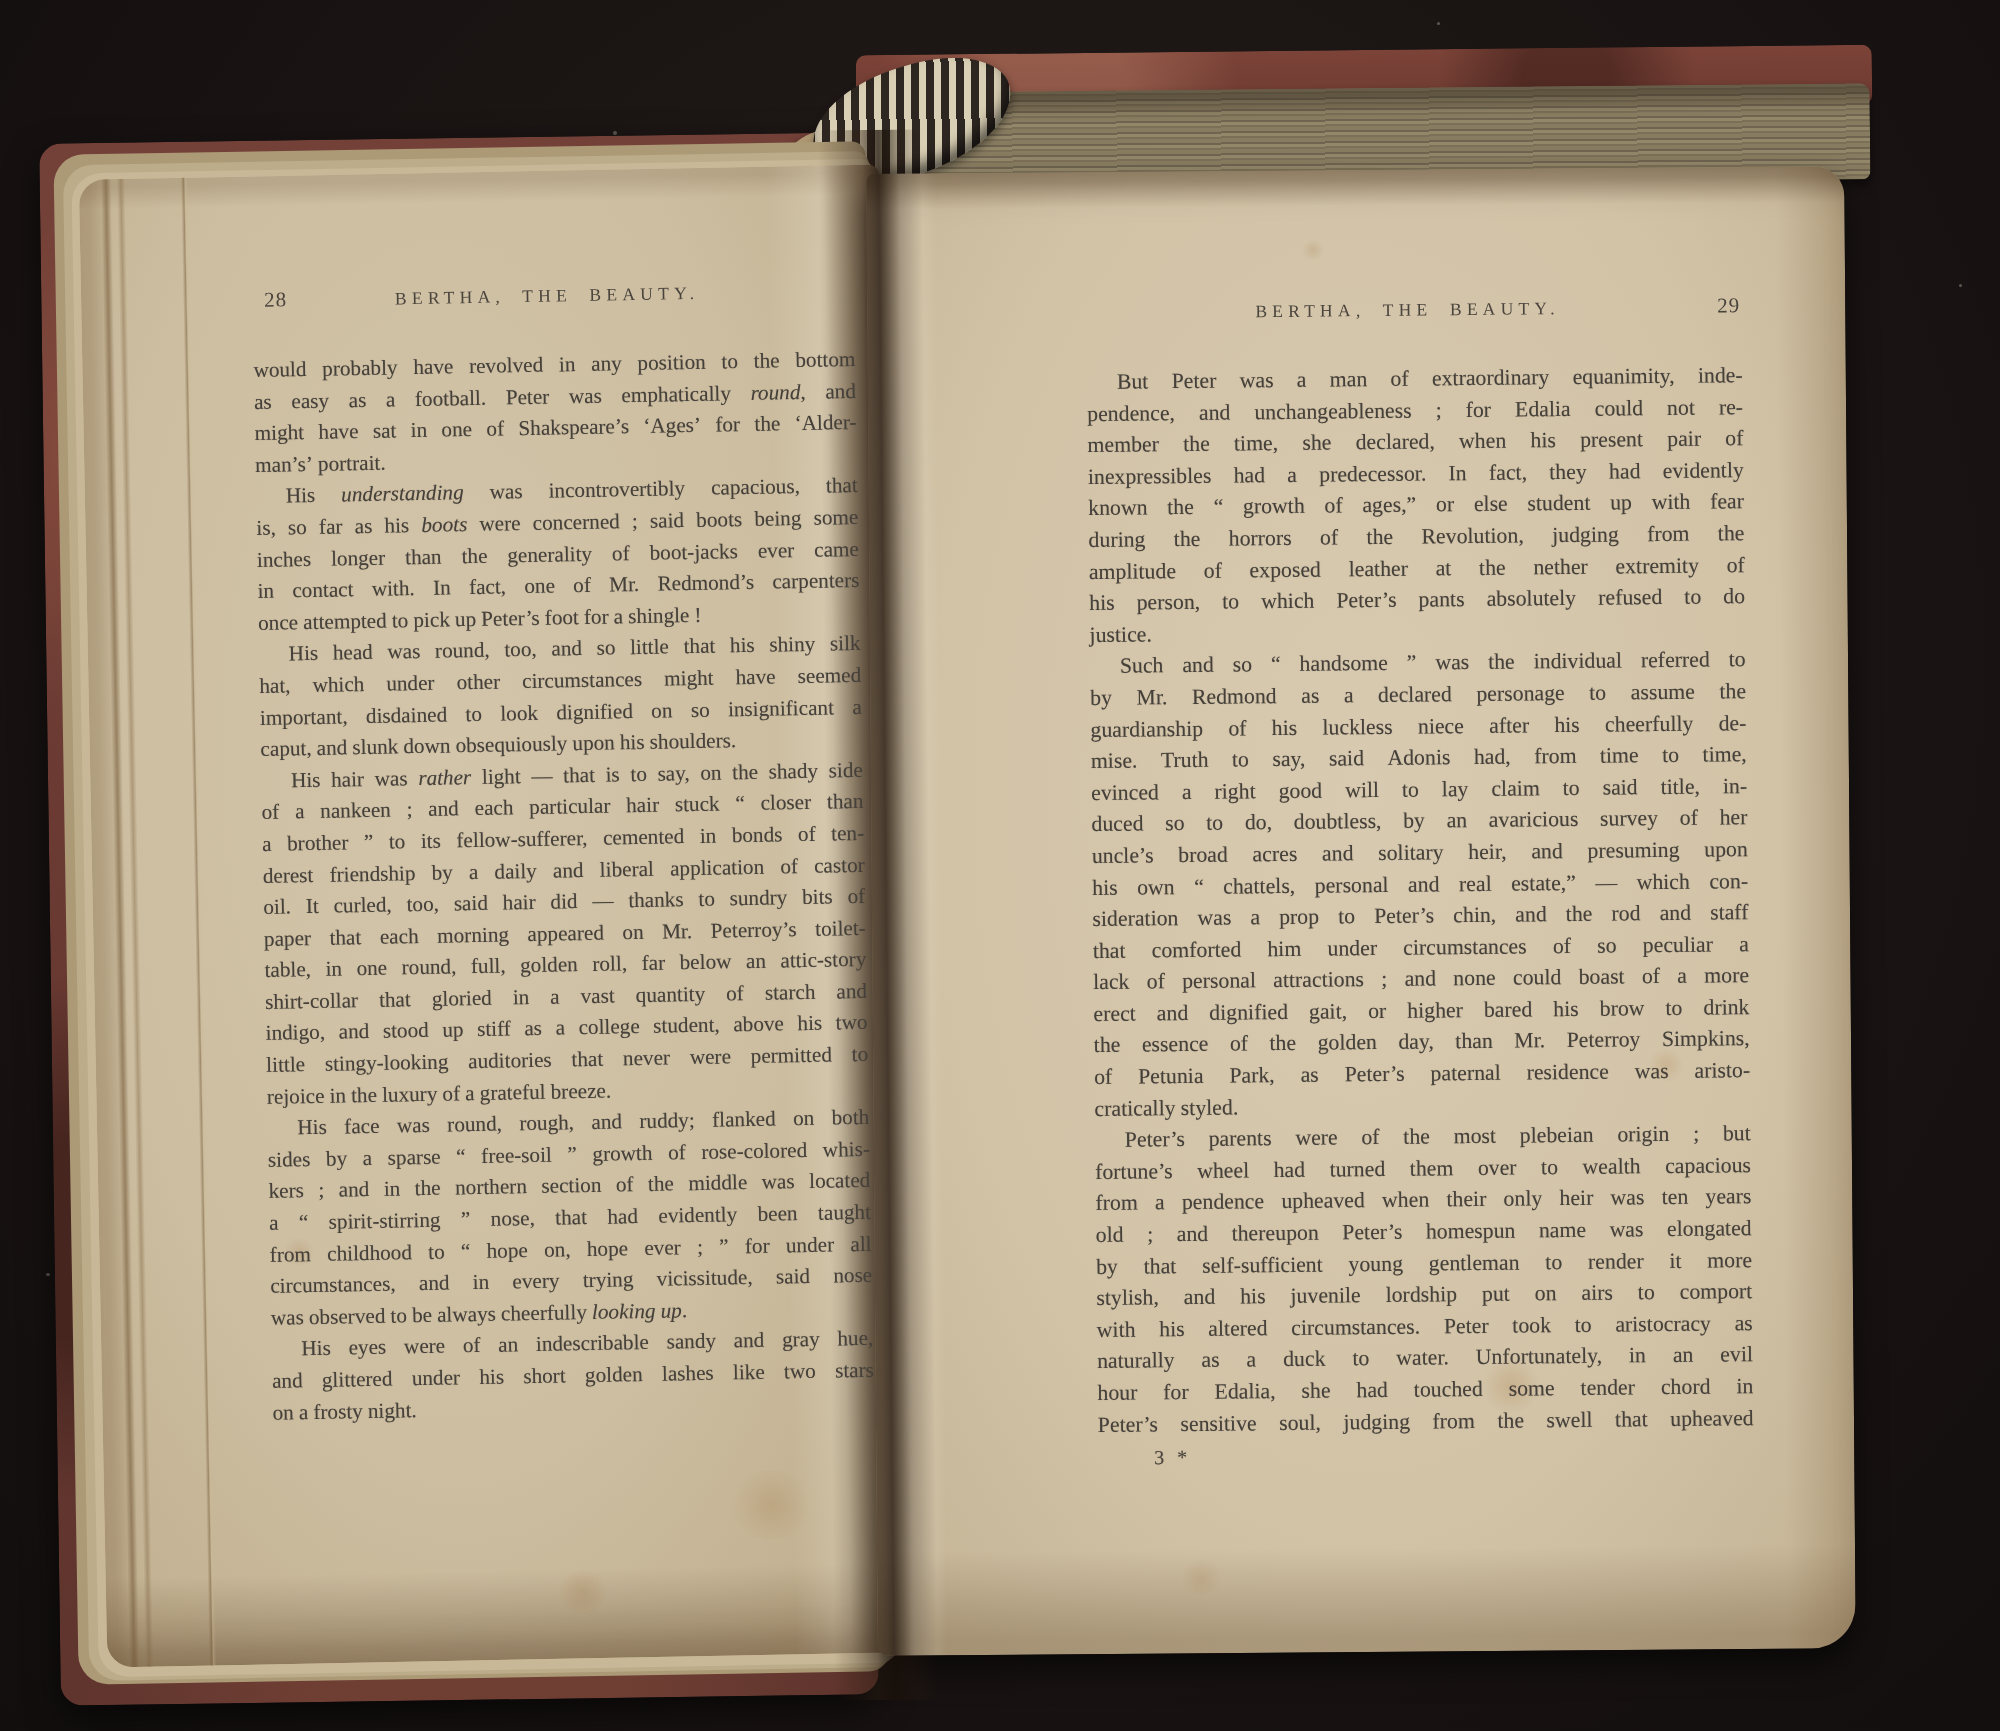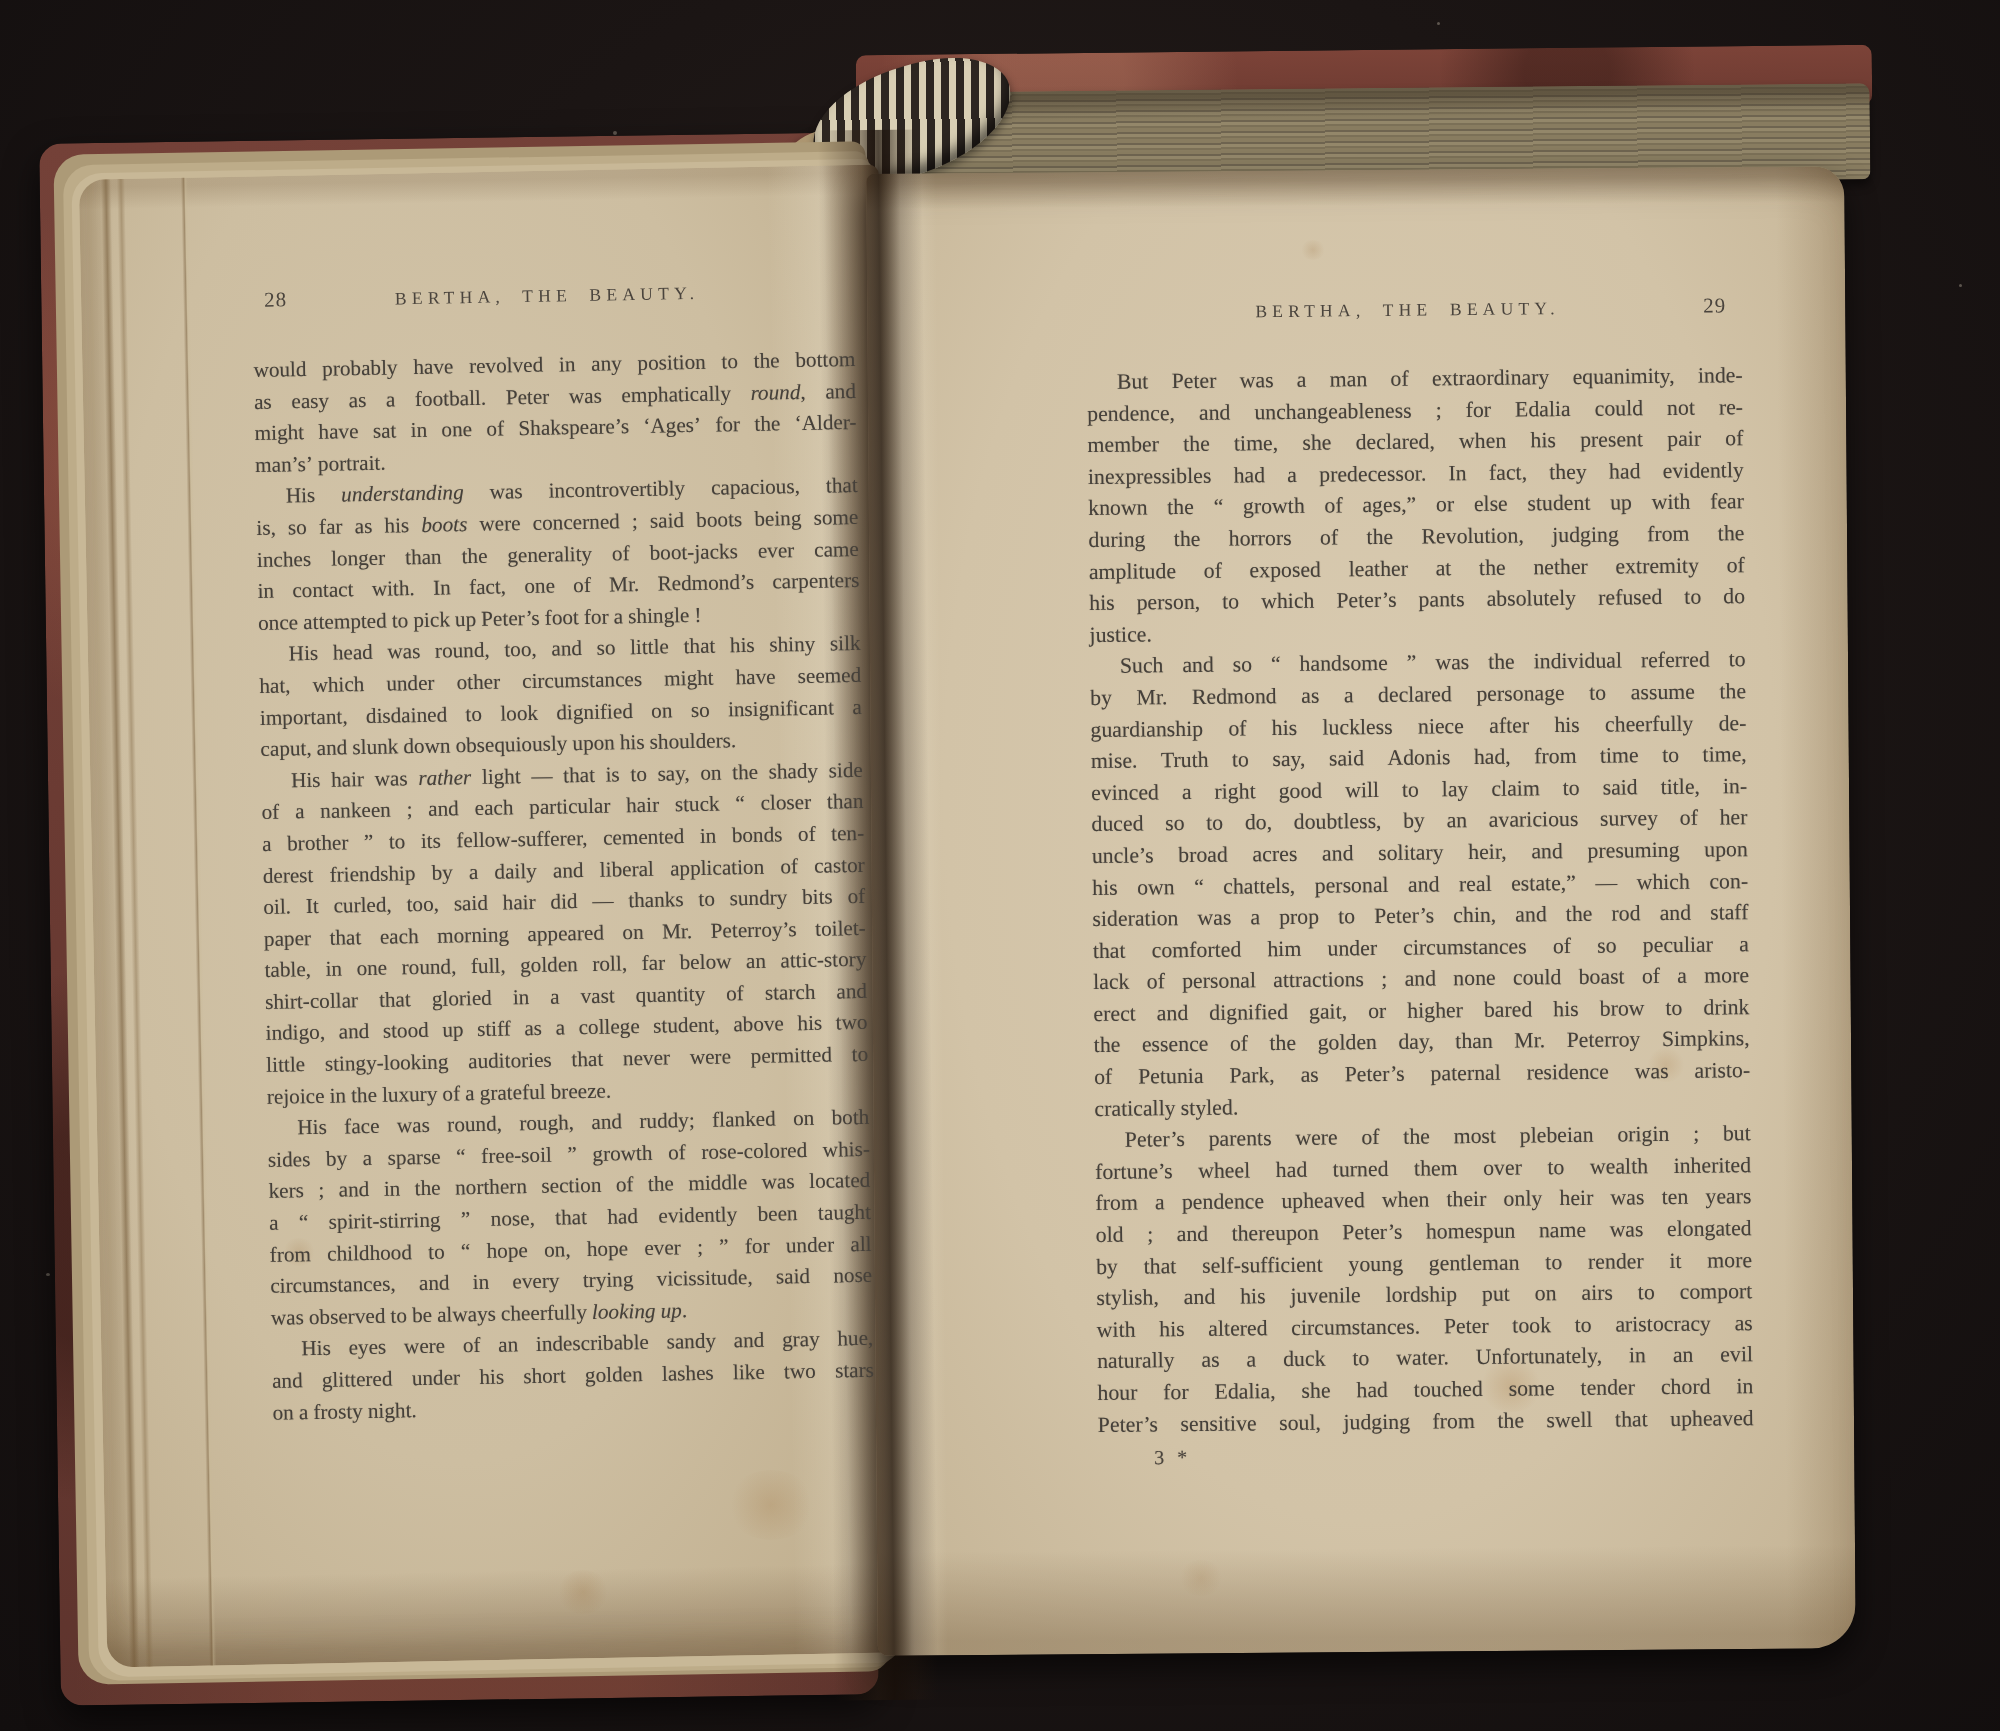--- a/index.html
+++ b/index.html
@@ -104,21 +104,21 @@
 
   
   .textblock{position:absolute;color:#45403a;}
   .textblock.left{left:252px;top:288px;width:602px;transform:rotate(-1.05deg);transform-origin:left top;
     font-size:21.2px;}
   .textblock.right{left:1086px;top:300px;width:656px;transform:rotate(-.6deg);transform-origin:left top;
     font-size:21.8px;}
   .page-head{position:relative;height:36px;margin-bottom:34px;}
   .page-num{position:absolute;top:0;font-size:21px;letter-spacing:1px;color:#4a443d;}
   .page-head .num-left{left:12px;}
-  .page-head .num-right{right:16px;}
+  .page-head .num-right{right:2px;}
   .run-title{
     position:absolute;top:3px;left:49%;transform:translateX(-50%);
     font-size:17.5px;letter-spacing:.30em;word-spacing:.45em;white-space:nowrap;color:#4a443d;
   }
   .lines{}
   .line{
     display:flex;flex-wrap:nowrap;column-gap:.24em;
     justify-content:space-between;
     height:31.6px;align-items:baseline;white-space:nowrap;
     text-shadow:0 0 1px rgba(77,68,56,.4);
@@ -871,21 +871,21 @@
         </div>
         <div class="line">
           <span>fortune’s</span>
           <span>wheel</span>
           <span>had</span>
           <span>turned</span>
           <span>them</span>
           <span>over</span>
           <span>to</span>
           <span>wealth</span>
-          <span>inherited</span>
+          <span>capacious</span>
         </div>
         <div class="line">
           <span>from</span>
           <span>a</span>
           <span>pendence</span>
           <span>upheaved</span>
           <span>when</span>
           <span>their</span>
           <span>only</span>
           <span>heir</span>

